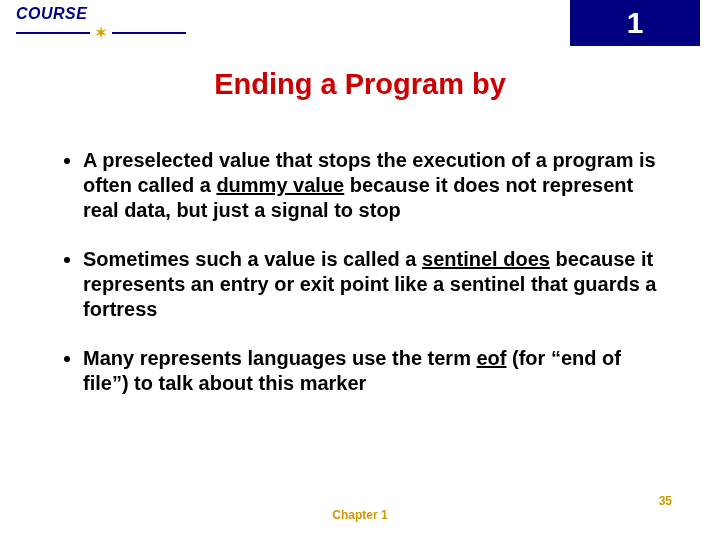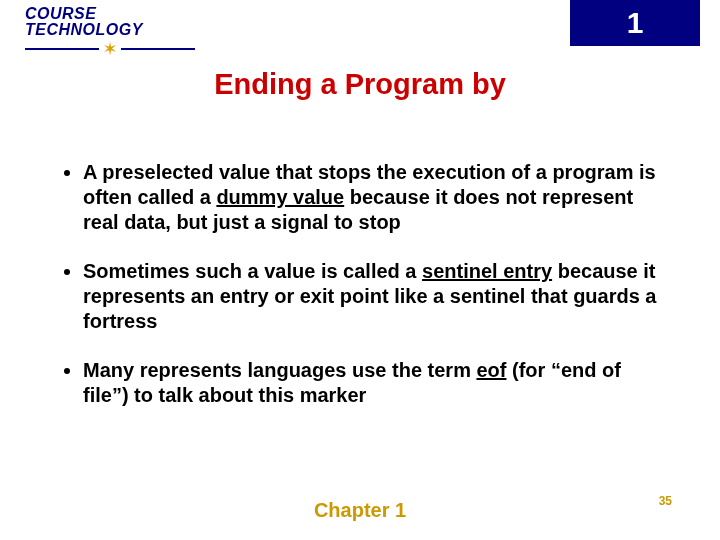--- a/index.html
+++ b/index.html
@@ -21,21 +21,21 @@
     background: #000080;
     color: #fff;
     font-size: 30px;
     font-weight: bold;
     text-align: center;
     line-height: 46px;
   }
   .logo {
     position: absolute;
     top: 6px;
-    left: 25px;
+    left: 16px;
     width: 170px;
   }
   .logo-course {
     color: #000080;
     font-weight: 900;
     font-style: italic;
     font-size: 16px;
     letter-spacing: 0.5px;
     line-height: 1.0;
   }
@@ -67,21 +67,21 @@
     left: 0;
     width: 100%;
     text-align: center;
     color: #cc0000;
     font-weight: bold;
     font-size: 29px;
     line-height: 1.15;
   }
   .bullets {
     position: absolute;
-    top: 160px;
+    top: 148px;
     left: 55px;
     width: 610px;
   }
   .bullets ul {
     list-style: disc;
     margin: 0;
     padding-left: 28px;
   }
   .bullets li {
     color: #000;
@@ -92,59 +92,58 @@
   }
   .u { text-decoration: underline; }
   .footer-left {
     position: absolute;
     bottom: 18px;
     left: 0;
     width: 100%;
     text-align: center;
     color: #cc9900;
     font-weight: bold;
-    font-size: 20px;
+    font-size: 12px;
   }
   .footer-right {
     position: absolute;
     bottom: 32px;
     right: 48px;
     color: #cc9900;
     font-weight: bold;
     font-size: 12px;
   }
 </style>
 </head>
 <body>
 
 <div class="corner-badge">
   <span>1</span>
 </div>
 
 <div class="logo">
   <div class="logo-course">COURSE</div>
-  <div class="logo-course">TECHNOLOGY</div>
   <div class="logo-star-row">
     <div class="logo-line"></div>
     <div class="logo-star">✶</div>
     <div class="logo-line"></div>
   </div>
 </div>
 
 <div class="title">
   <span>Ending a Program by</span><br>
 </div>
 
 <div class="bullets">
   <ul>
     <li>
       <span>A preselected value that stops the execution of a program is often called a </span><span class="u">dummy value</span><span> because it does not represent real data, but just a signal to stop</span>
     </li>
     <li>
-      <span>Sometimes such a value is called a </span><span class="u">sentinel entry</span><span> because it represents an entry or exit point like a sentinel that guards a fortress</span>
+      <span>Sometimes such a value is called a </span><span class="u">sentinel does</span><span> because it represents an entry or exit point like a sentinel that guards a fortress</span>
     </li>
     <li>
       <span>Many represents languages use the term </span><span class="u">eof</span><span> (for “end of file”) to talk about this marker</span>
     </li>
   </ul>
 </div>
 
 <div class="footer-left">Chapter 1</div>
 <div class="footer-right">35</div>
 

